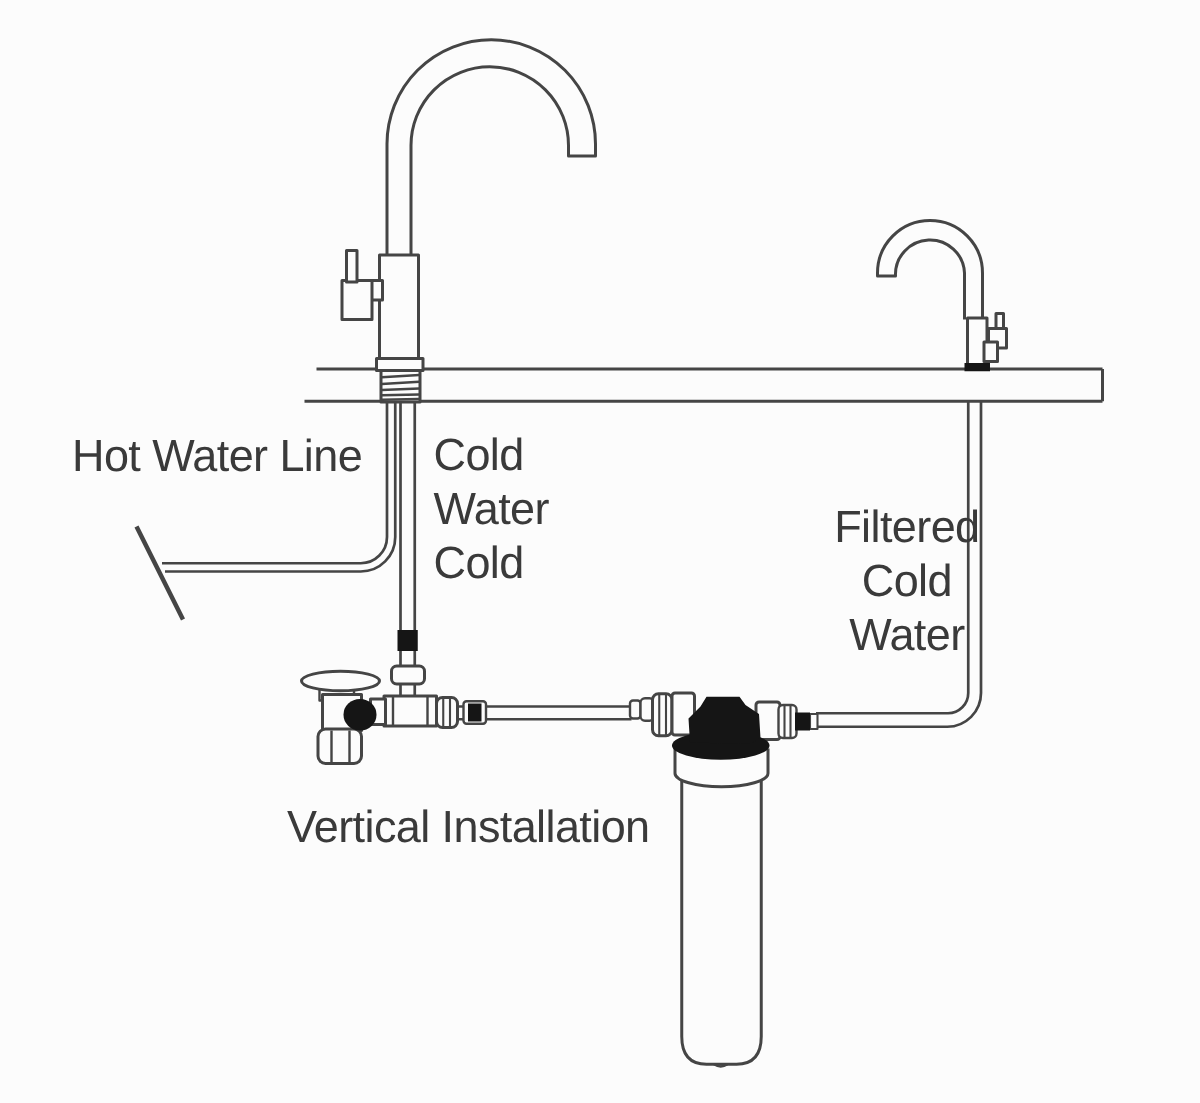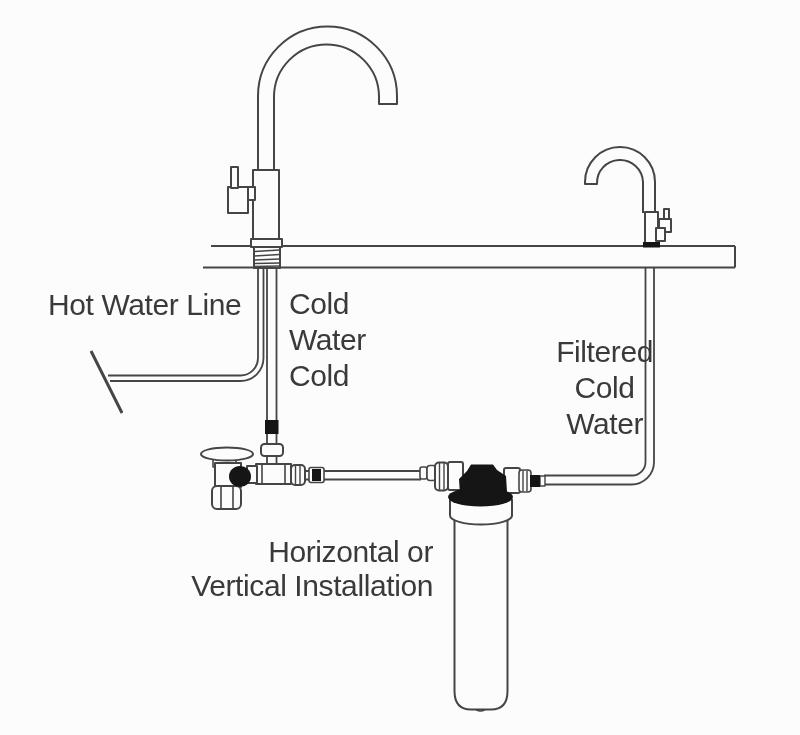--- a/index.html
+++ b/index.html
@@ -140,17 +140,16 @@
     <div>Cold</div>
   </div>
 
   <div class="lbl lbl-filtered">
     <div>Filtered</div>
     <div>Cold</div>
     <div>Water</div>
   </div>
 
   <div class="lbl lbl-install">
-    <div>Horizontal or</div>
     <div>Vertical Installation</div>
   </div>
 
 </div>
 
 </body></html>

